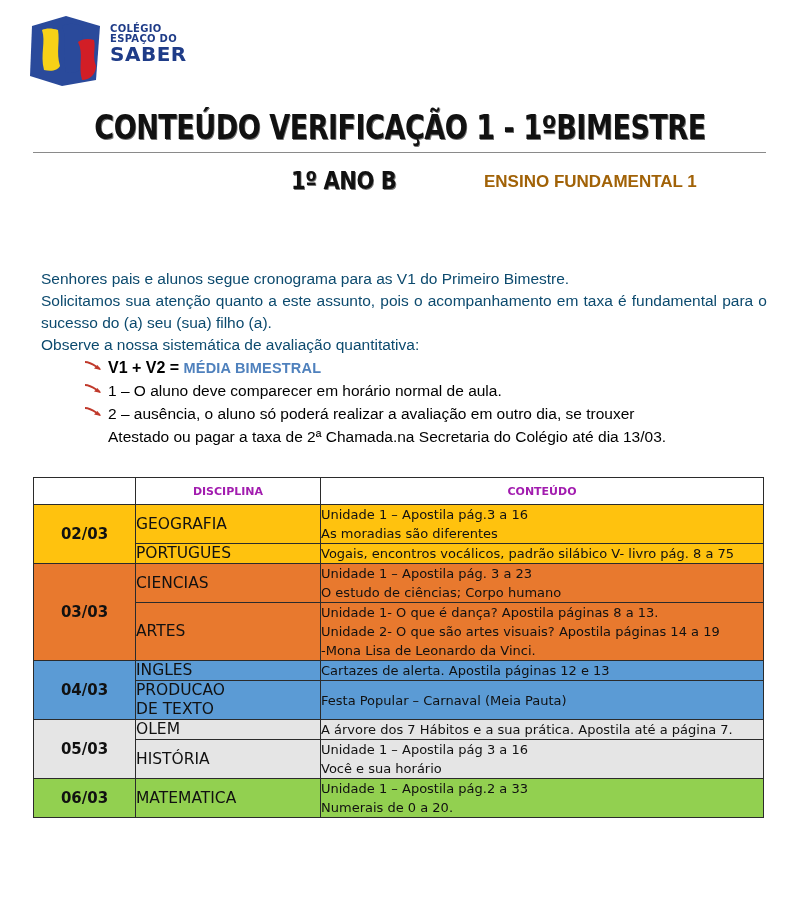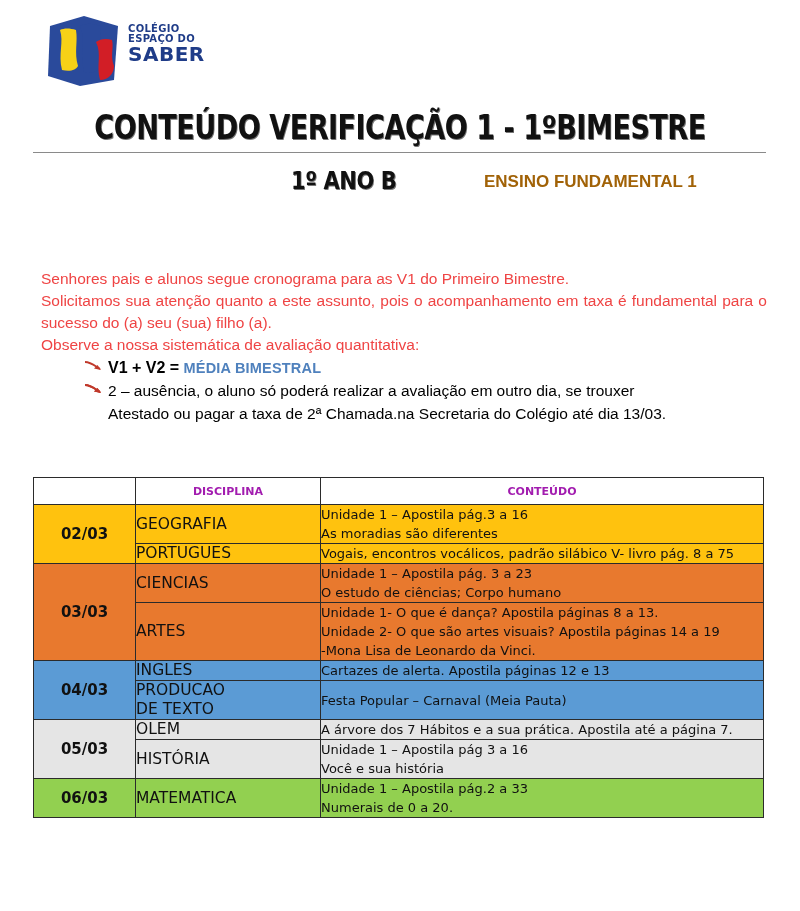--- a/index.html
+++ b/index.html
@@ -16,21 +16,21 @@
   }
   .page {
     position: relative;
     width: 800px;
     height: 911px;
   }
 
   
   .logo-block {
     position: absolute;
-    left: 44px;
+    left: 26px;
     top: 14px;
     display: flex;
     align-items: flex-start;
   }
   .logo-mark {
     width: 78px;
     height: 74px;
     flex: 0 0 auto;
   }
   .logo-text {
@@ -104,21 +104,21 @@
   }
 
   
   .body-text {
     position: absolute;
     left: 41px;
     top: 268px;
     width: 726px;
     font-size: 15.5px;
     line-height: 22px;
-    color: #ef4444;
+    color: #0c4a6e;
   }
   .body-text .para-justify {
     text-align: justify;
     text-justify: inter-word;
   }
   .body-text .line { white-space: nowrap; }
 
   .bullets {
     position: absolute;
     left: 84px;
@@ -257,20 +257,21 @@
       </svg>
       <span class="bullet-strong">V1 + V2 =</span>
       <span class="blue-accent">MÉDIA BIMESTRAL</span>
     </div>
 
     <div class="bullet">
       <svg class="arrow" viewBox="0 0 20 16">
         <path d="M1 3 C7 3 11 7 16 10" stroke="#C0392B" stroke-width="1.8" fill="none"></path>
         <path d="M17 11 L10 9.5 L13.5 6 Z" fill="#C0392B"></path>
       </svg>
+      <span>1 – O aluno deve comparecer em horário normal de aula.</span>
     </div>
 
     <div class="bullet bullet-justify">
       <svg class="arrow" viewBox="0 0 20 16">
         <path d="M1 3 C7 3 11 7 16 10" stroke="#C0392B" stroke-width="1.8" fill="none"></path>
         <path d="M17 11 L10 9.5 L13.5 6 Z" fill="#C0392B"></path>
       </svg>
       <span>2 – ausência, o aluno só poderá realizar a avaliação em outro dia, se trouxer</span>
     </div>
     <div class="bullet-cont">Atestado ou pagar a taxa de 2ª Chamada.na Secretaria do Colégio até dia 13/03.</div>
@@ -337,21 +338,21 @@
           <td class="date-cell bg-yellow" rowspan="2">05/03</td>
           <td class="disc-cell bg-yellow">OLEM</td>
           <td class="cont-cell bg-yellow">
             <span class="cline">A árvore dos 7 Hábitos e a sua prática. Apostila até a página 7.</span>
           </td>
         </tr>
         <tr>
           <td class="disc-cell bg-yellow">HISTÓRIA</td>
           <td class="cont-cell bg-yellow">
             <span class="cline">Unidade 1 – Apostila pág 3 a 16</span>
-            <span class="cline">Você e sua história</span>
+            <span class="cline">Você e sua horário</span>
           </td>
         </tr>
         <tr>
           <td class="date-cell bg-green" rowspan="1">06/03</td>
           <td class="disc-cell bg-green">MATEMATICA</td>
           <td class="cont-cell bg-green">
             <span class="cline">Unidade 1 – Apostila pág.2 a 33</span>
             <span class="cline"> Numerais de 0 a 20.</span>
           </td>
         </tr>

